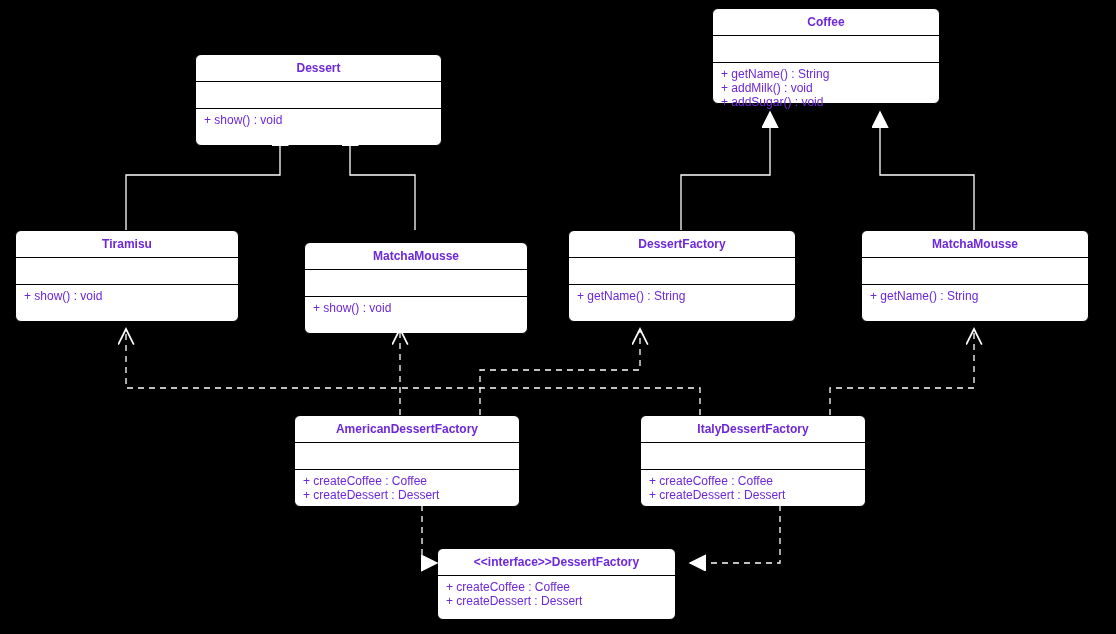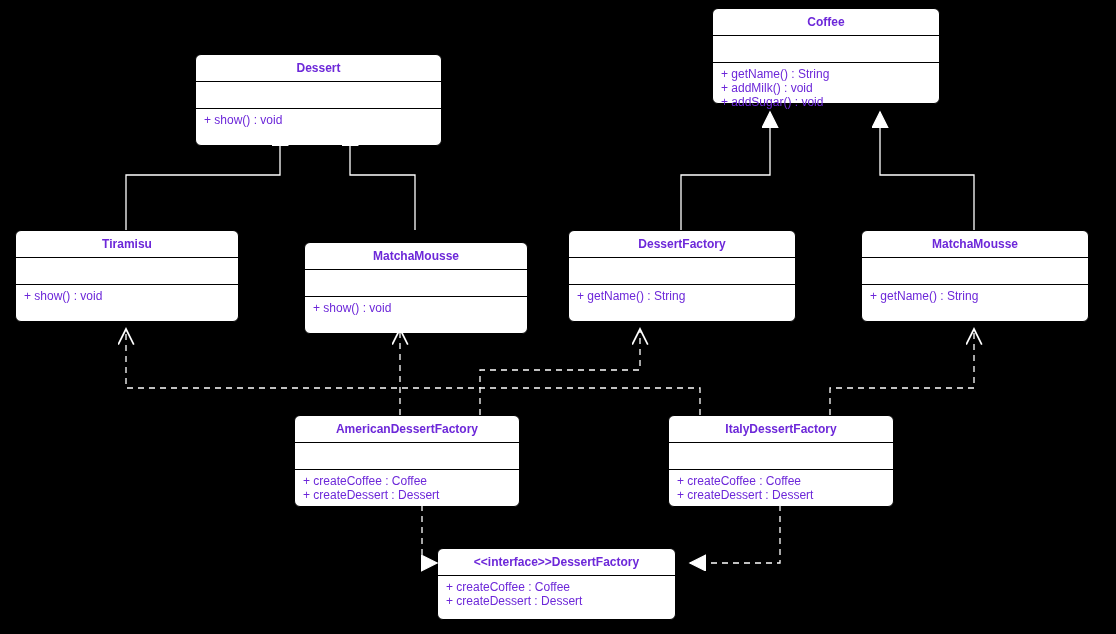--- a/index.html
+++ b/index.html
@@ -53,21 +53,21 @@
     <div class="methods">+ getName() : String</div>
   </div>
 
   <div id="c-amf" class="cls" style="left: 294px; top: 415px; width: 224px; height: 90px;">
     <div class="name">AmericanDessertFactory</div>
     <div class="attrs"></div>
     <div class="methods">+ createCoffee : Coffee
 + createDessert : Dessert</div>
   </div>
 
-  <div id="c-itf" class="cls" style="left: 668px; top: 415px; width: 224px; height: 90px;">
+  <div id="c-itf" class="cls" style="left: 640px; top: 415px; width: 224px; height: 90px;">
     <div class="name">ItalyDessertFactory</div>
     <div class="attrs"></div>
     <div class="methods">+ createCoffee : Coffee
 + createDessert : Dessert</div>
   </div>
 
   <div id="c-df" class="cls" style="left: 437px; top: 548px; width: 237px; height: 70px;">
     <div class="name">&lt;&lt;interface&gt;&gt;DessertFactory</div>
     <div class="methods">+ createCoffee : Coffee
 + createDessert : Dessert</div>

